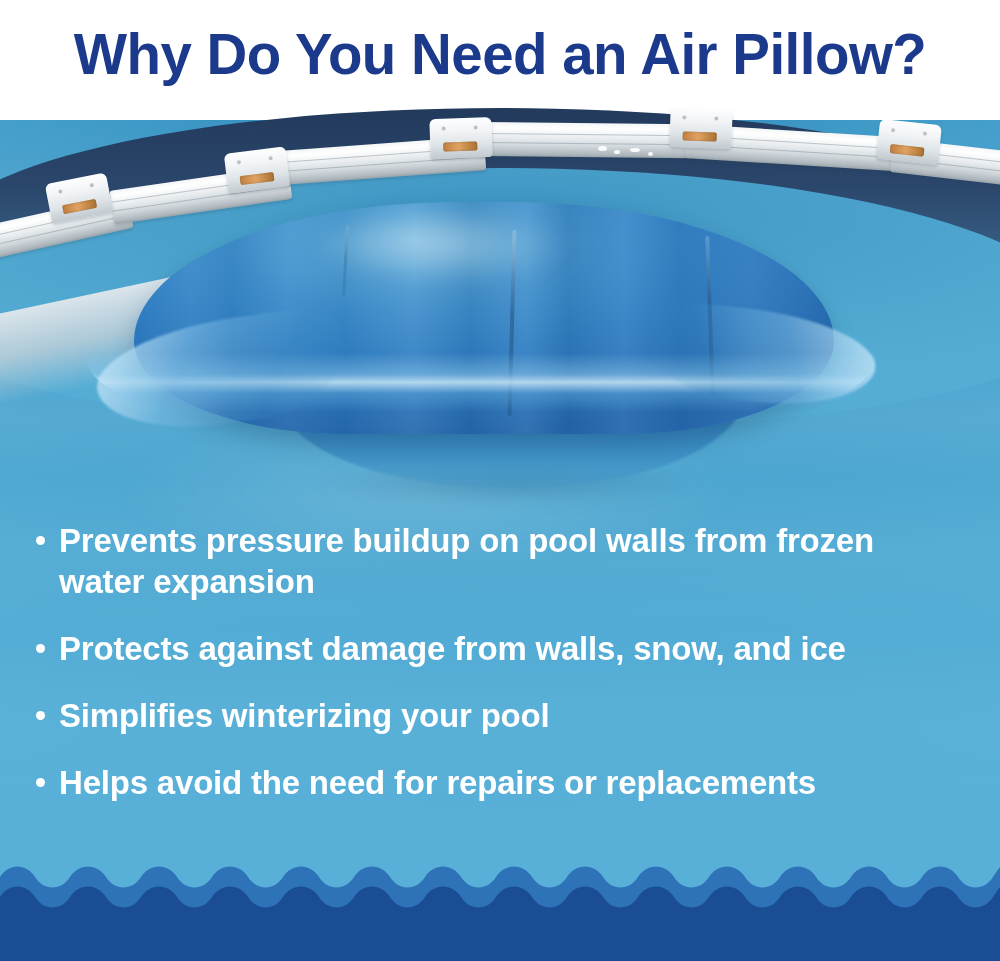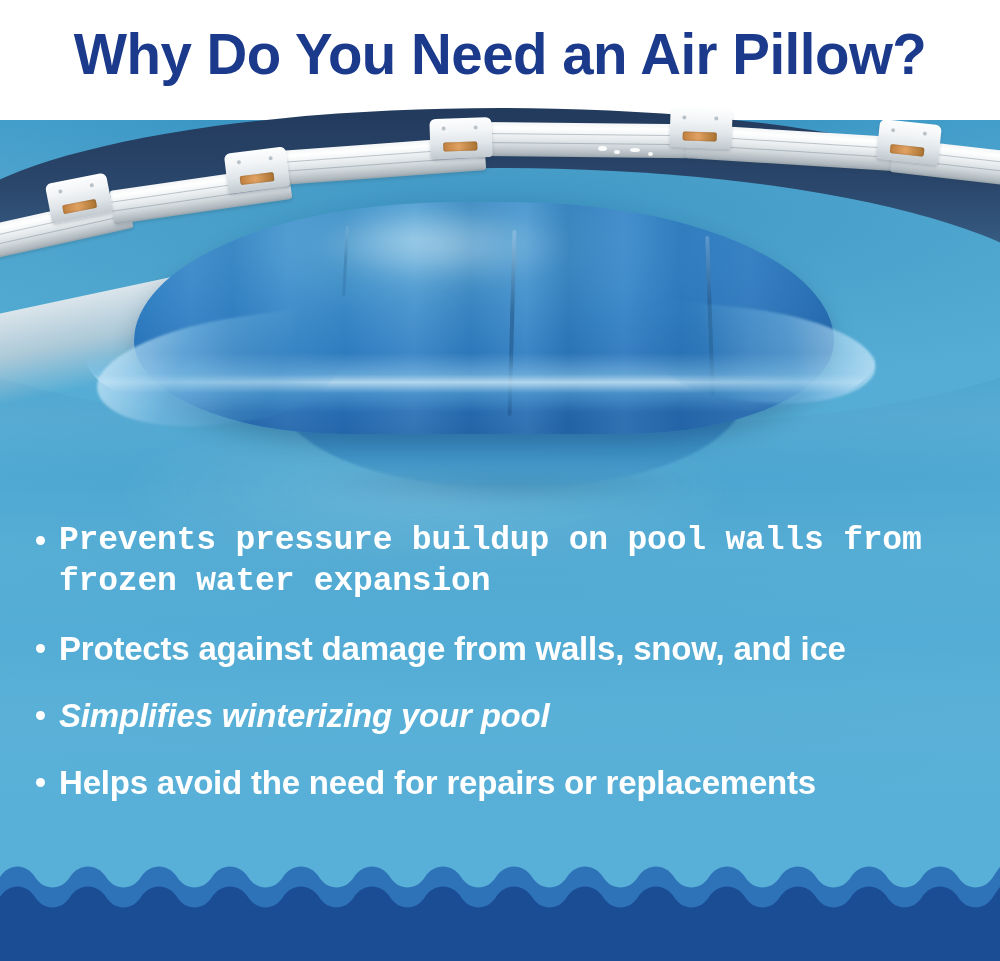--- a/index.html
+++ b/index.html
@@ -351,21 +351,21 @@
   }
   .bullet-text {
     color: #ffffff;
     font-family: "Liberation Sans", sans-serif;
     font-weight: bold;
     font-size: 33px;
     line-height: 41px;
     letter-spacing: -0.2px;
     max-width: 900px;
   }
-  .bullet-row.wrap .bullet-text { max-width: 880px; font-family: Liberation Mono, monospace; }
+  .bullet-row.wrap .bullet-text { max-width: 880px; }
 
   
   .waves {
     position: absolute;
     left: 0;
     bottom: 0;
     width: 1000px;
     height: 106px;
     z-index: 35;
   }
@@ -473,21 +473,21 @@
     <div class="bullet-row wrap">
       <span class="bullet-dot"></span>
       <span class="bullet-text">Prevents pressure buildup on pool walls from frozen water expansion</span>
     </div>
 
     <div class="bullet-row" style="margin-top:16px;">
       <span class="bullet-dot"></span>
       <span class="bullet-text">Protects against damage from walls, snow, and ice</span>
     </div>
 
-    <div class="bullet-row" style="margin-top:20px;font-style:italic;">
+    <div class="bullet-row" style="margin-top:20px;">
       <span class="bullet-dot"></span>
       <span class="bullet-text">Simplifies winterizing your pool</span>
     </div>
 
     <div class="bullet-row" style="margin-top:4px;">
       <span class="bullet-dot"></span>
       <span class="bullet-text">Helps avoid the need for repairs or replacements</span>
     </div>
 
   </div>

